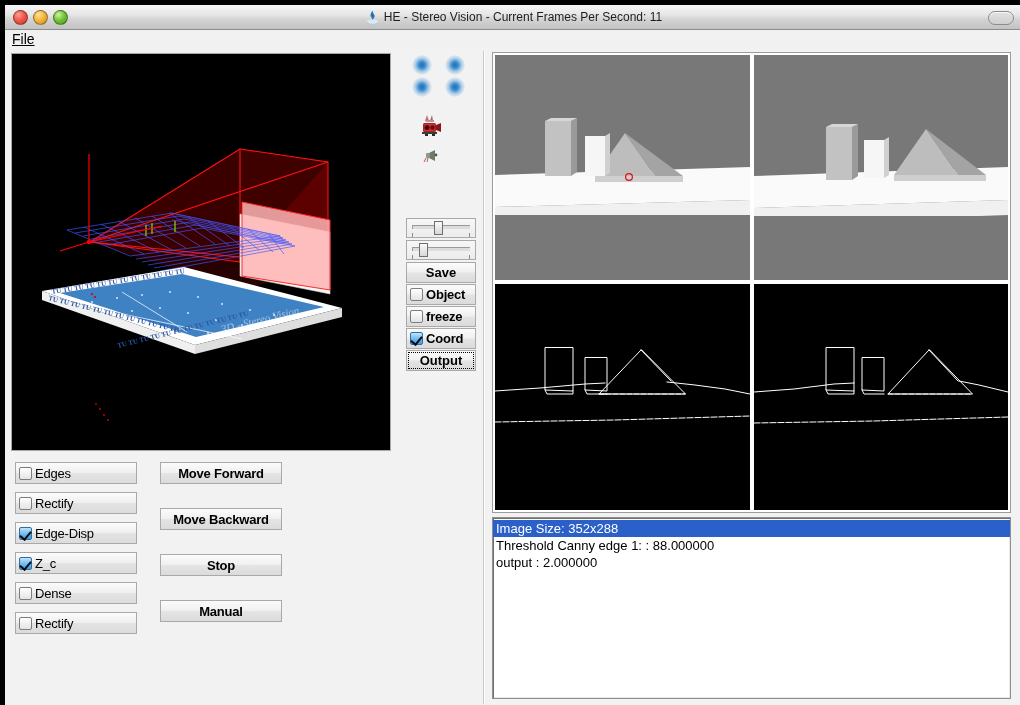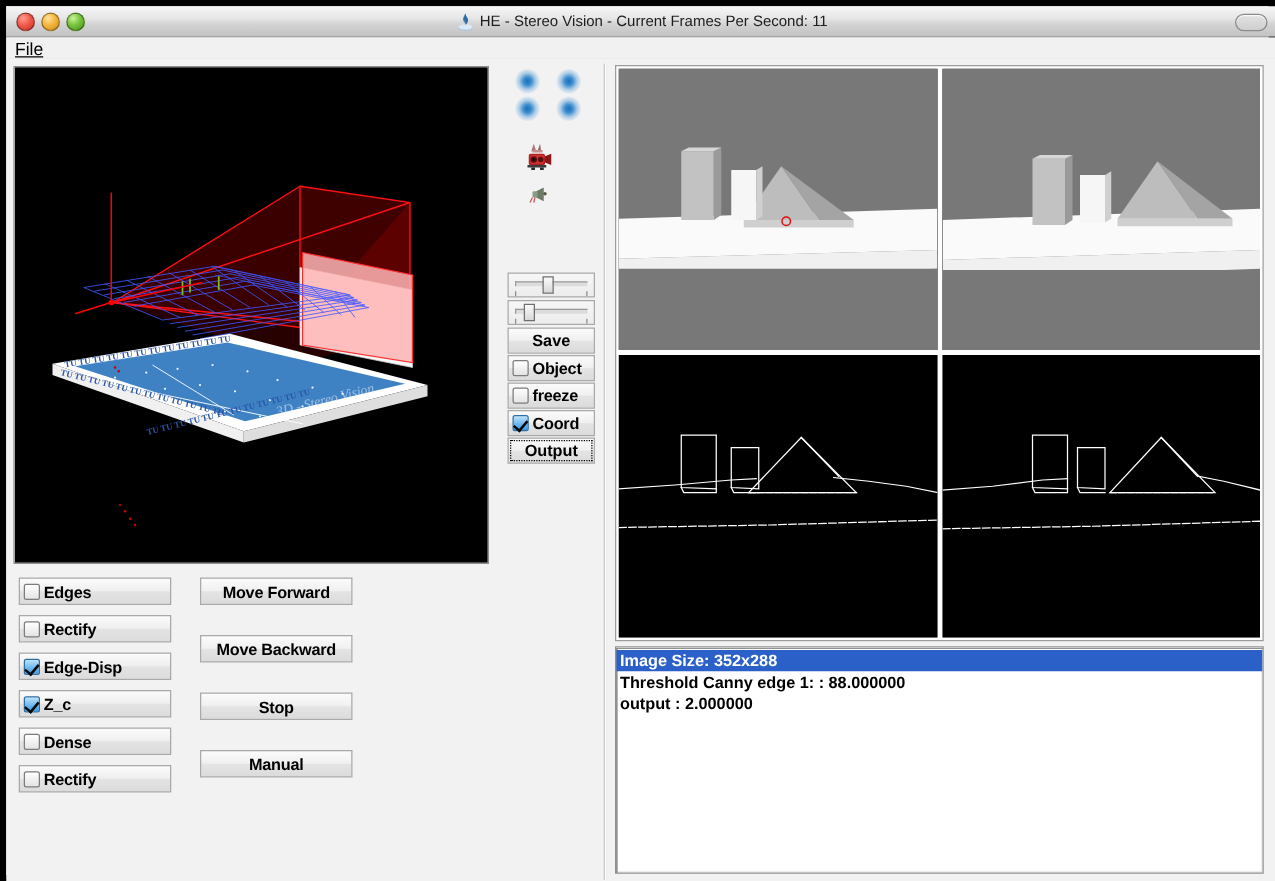--- a/index.html
+++ b/index.html
@@ -74,21 +74,21 @@
   
   .ctl-checks{position:absolute;left:10px;top:415px;width:122px;}
   .ctl-btns{position:absolute;left:155px;top:415px;width:122px;}
 
   .cb-row{
     height:22px;margin-bottom:8px;
     background:linear-gradient(to bottom,#fbfbfb 0%,#efefef 48%,#e3e3e3 52%,#dcdcdc 100%);
     border:1px solid #a9a9a9;
     display:flex;align-items:center;padding-left:3px;
     box-sizing:border-box;
-    font-size:13px;font-weight:bold;color:#000;
+    font-size:13px;font-weight:normal;color:#000;
     cursor:default;
   }
   .cbox{
     width:13px;height:13px;flex:0 0 13px;margin-right:3px;
     border:1px solid #7d7d7d;border-radius:2px;
     background:linear-gradient(to bottom,#ffffff,#e4e4e4);
     position:relative;box-sizing:border-box;
   }
   .cbox.on{
     background:linear-gradient(to bottom,#bfe4fb 0%,#6fb9ef 55%,#3f9ce6 100%);
@@ -185,21 +185,21 @@
   .listbox{
     position:absolute;left:5px;top:470px;width:519px;height:182px;
     background:#fff;
     border:1px solid #8f8f8f;
     box-shadow:inset 1px 1px 0 #6f6f6f, inset -1px -1px 0 #e8e8e8;
     box-sizing:border-box;overflow:hidden;
     padding:2px 0 0 0;
   }
   .lrow{
     height:17px;line-height:17px;
-    font-size:13px;font-weight:bold;color:#000;
+    font-size:13px;font-weight:normal;color:#000;
     padding-left:3px;white-space:nowrap;
     cursor:default;
   }
   .lrow.sel{background:#2a60c8;color:#fff;}
 </style>
 </head>
 <body>
 
 <div class="app">
 

